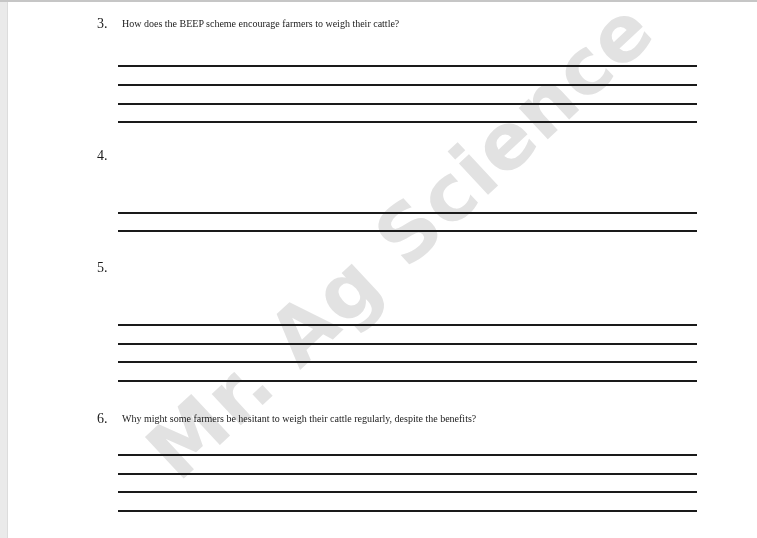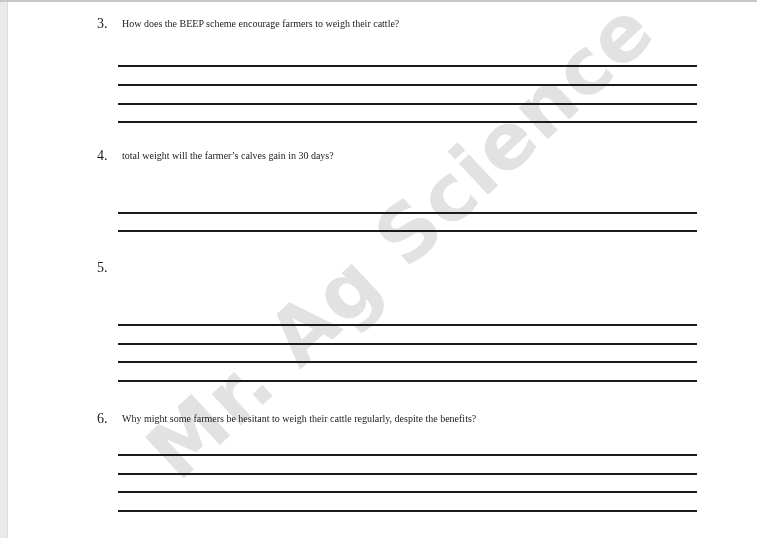--- a/index.html
+++ b/index.html
@@ -83,21 +83,20 @@
     </div>
   </div>
   <div class="blank" style="top:65px"></div>
   <div class="blank" style="top:84px"></div>
   <div class="blank" style="top:103px"></div>
   <div class="blank" style="top:121px"></div>
 
   <div class="question" style="top:146px">
     <div class="qnum">4.</div>
     <div class="qtext">
-      <div>total weight will the farmer’s calves gain in 30 days?</div>
     </div>
   </div>
   <div class="blank" style="top:212px"></div>
   <div class="blank" style="top:230px"></div>
 
   <div class="question" style="top:258px">
     <div class="qnum">5.</div>
     <div class="qtext">
     </div>
   </div>

